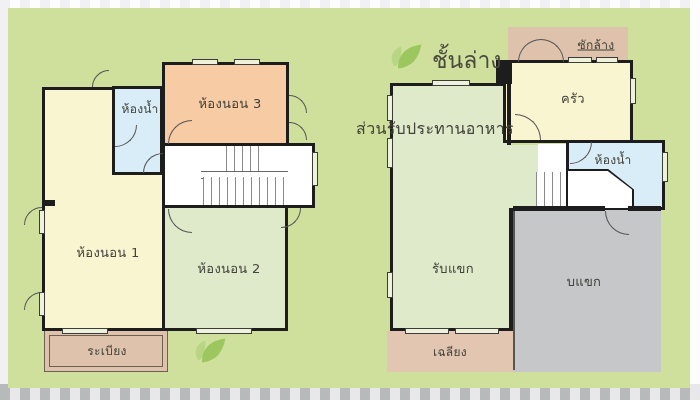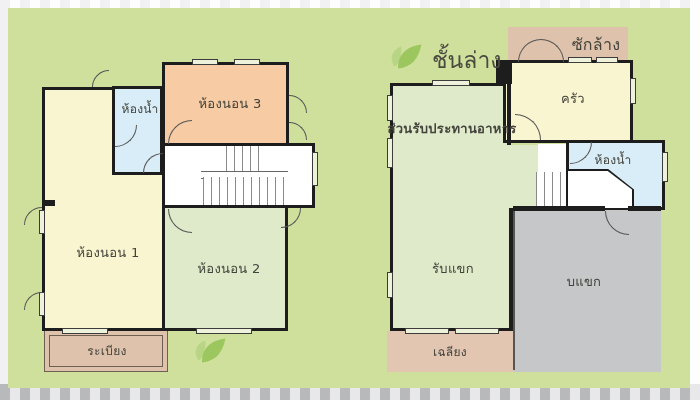--- a/index.html
+++ b/index.html
@@ -149,23 +149,23 @@
   <div class="win" style="left:568px;top:57px;width:24px;height:6px;"></div>
   <div class="win" style="left:596px;top:57px;width:22px;height:6px;"></div>
   <div class="win" style="left:630px;top:78px;width:6px;height:26px;"></div>
   <div class="win" style="left:662px;top:152px;width:6px;height:30px;"></div>
 
   <div class="door arc-semi" style="left:518px;top:39px;width:46px;height:23px;"></div>
   <div class="door arc-tr" style="left:515px;top:114px;width:26px;height:26px;"></div>
   <div class="door arc-br" style="left:570px;top:142px;width:22px;height:22px;"></div>
   <div class="door arc-bl" style="left:605px;top:211px;width:24px;height:24px;"></div>
 
-  <div class="label" style="left:596px;top:44px;font-size:16px;">ซักล้าง</div>
+  <div class="label" style="left:596px;top:44px;font-size:12px;text-decoration:underline;">ซักล้าง</div>
   <div class="label" style="left:573px;top:98px;">ครัว</div>
-  <div class="label" style="left:452px;top:128px;font-size:13px;font-weight:bold;">ส่วนรับประทานอาหาร</div>
+  <div class="label" style="left:435px;top:128px;font-size:16px;">ส่วนรับประทานอาหาร</div>
   <div class="label" style="left:613px;top:159px;font-size:12px;">ห้องน้ำ</div>
   <div class="label" style="left:453px;top:268px;">รับแขก</div>
   <div class="label" style="left:584px;top:281px;">บแขก</div>
   <div class="label" style="left:450px;top:351px;font-size:12px;">เฉลียง</div>
 
   <div class="floor-title" style="left:386px;top:42px;">
     <svg class="leaf" viewBox="0 0 44 32">
       <path d="M10 28 C3 18 7 8 18 4 C18 15 16 23 10 28 Z" fill="#b7d584"></path>
       <path d="M14 30 C13 14 24 4 41 2 C38 18 30 28 14 30 Z" fill="#9cc75f"></path>
     </svg>

